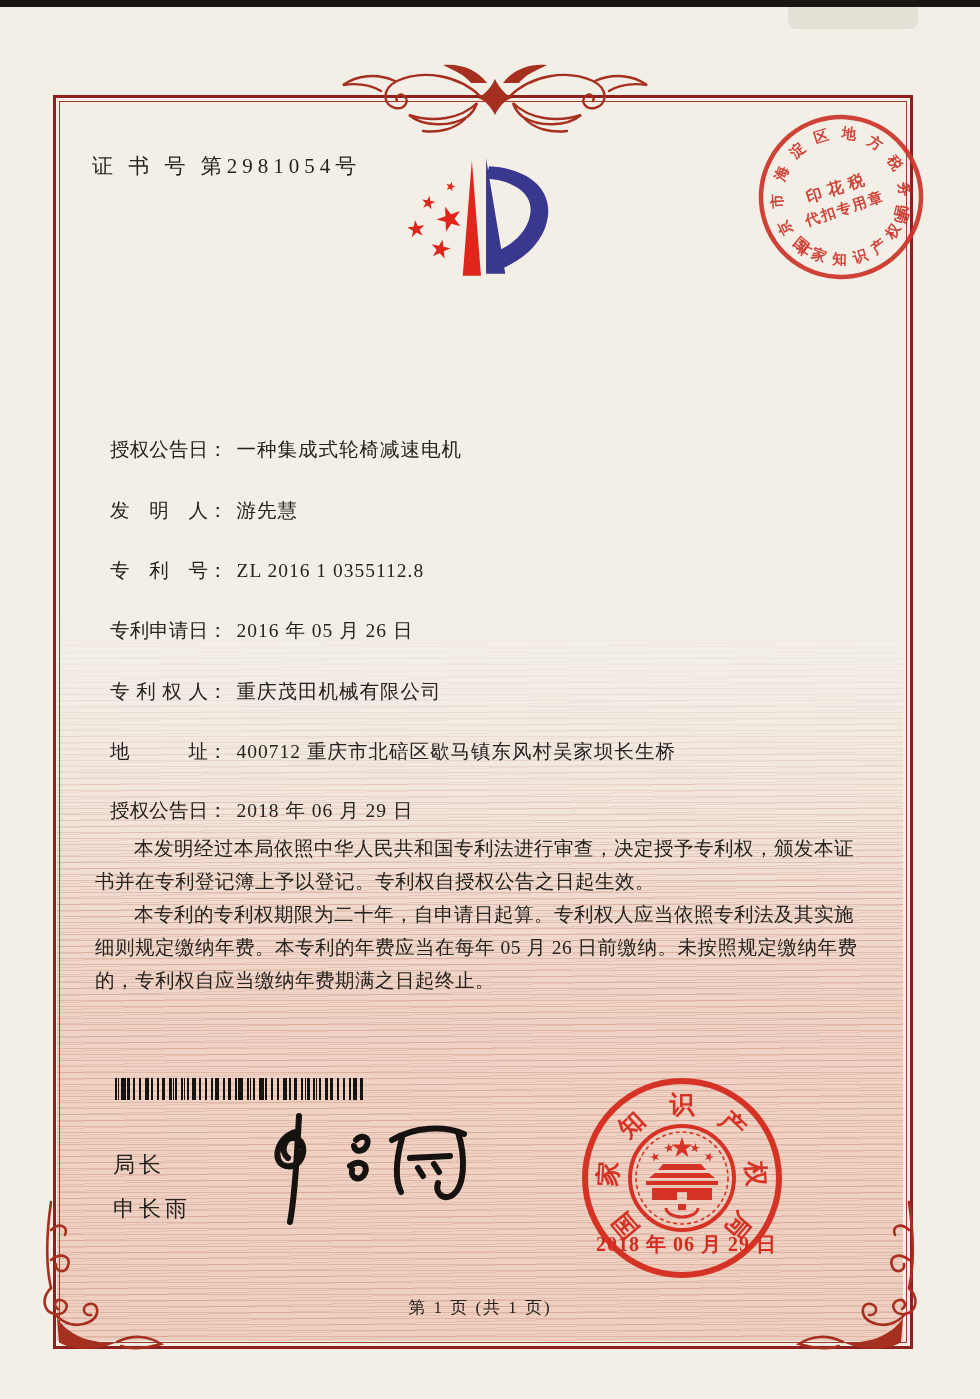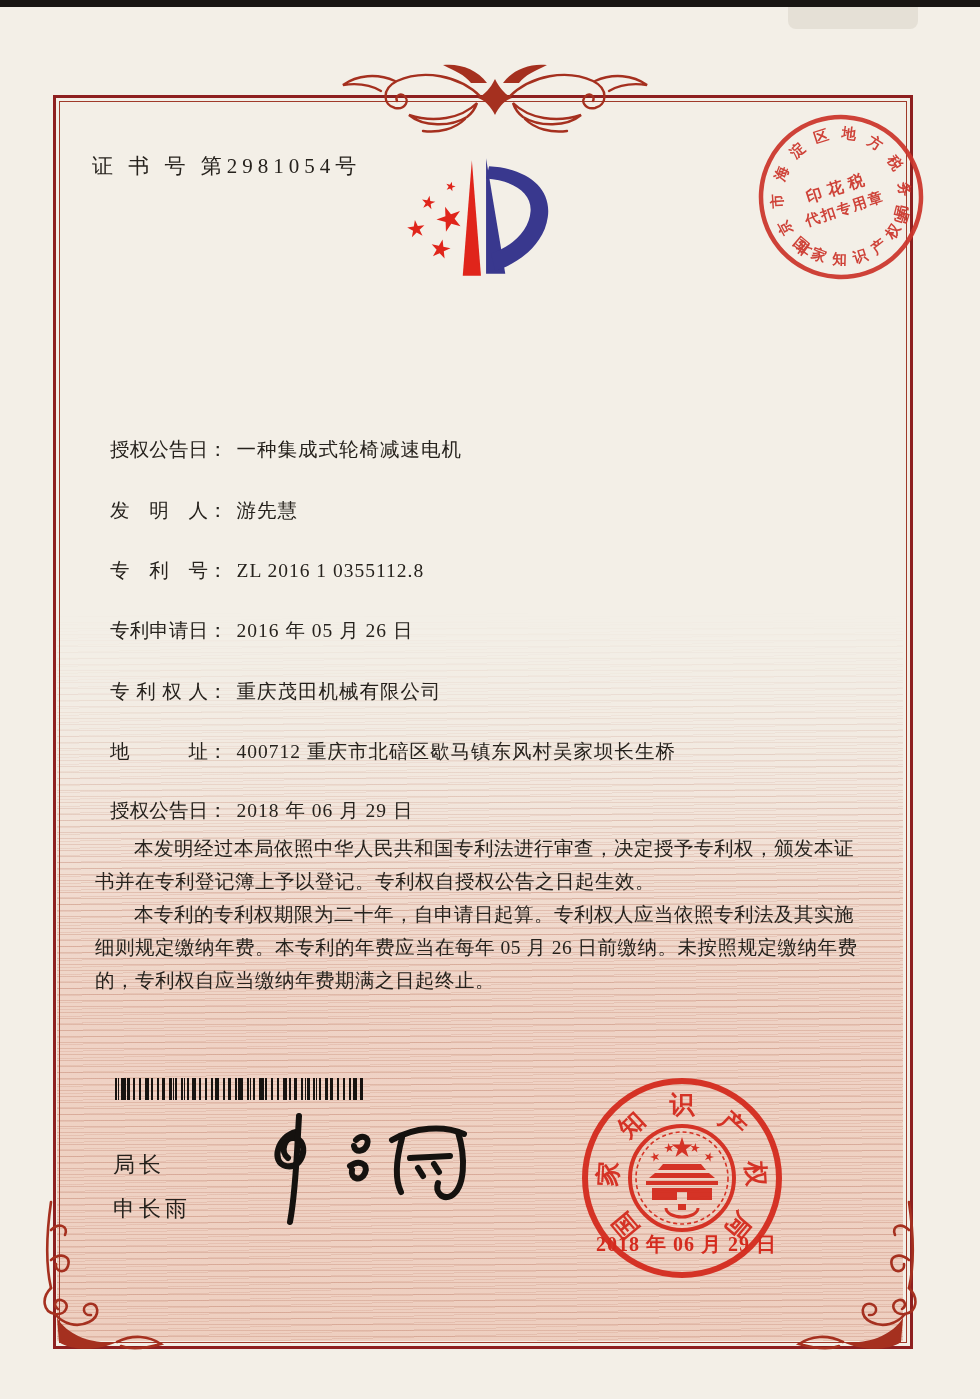--- a/index.html
+++ b/index.html
@@ -229,13 +229,14 @@
       <path d="M-24,-8 L24,-8 L19,-14 L-19,-14 Z"></path>
       <path d="M-33,0 L33,0 L27,-5 L-27,-5 Z"></path>
       <rect x="-36" y="3" width="72" height="4"></rect>
       <path d="M-30,10 h60 v12 h-60 Z M-5,14 h10 v8 h-10 Z" fill-rule="evenodd"></path>
       <path d="M-16,30 a16,9 0 0 0 32,0" fill="none" stroke="#d42b1e" stroke-width="3"></path>
       <rect x="-4" y="26" width="8" height="6"></rect>
     </g>
   </svg>
   <div class="seal-date">2018 年 06 月 29 日</div>
 
+  <div class="footer">第 1 页 (共 1 页)</div>
 </div>
 
 </body></html>

